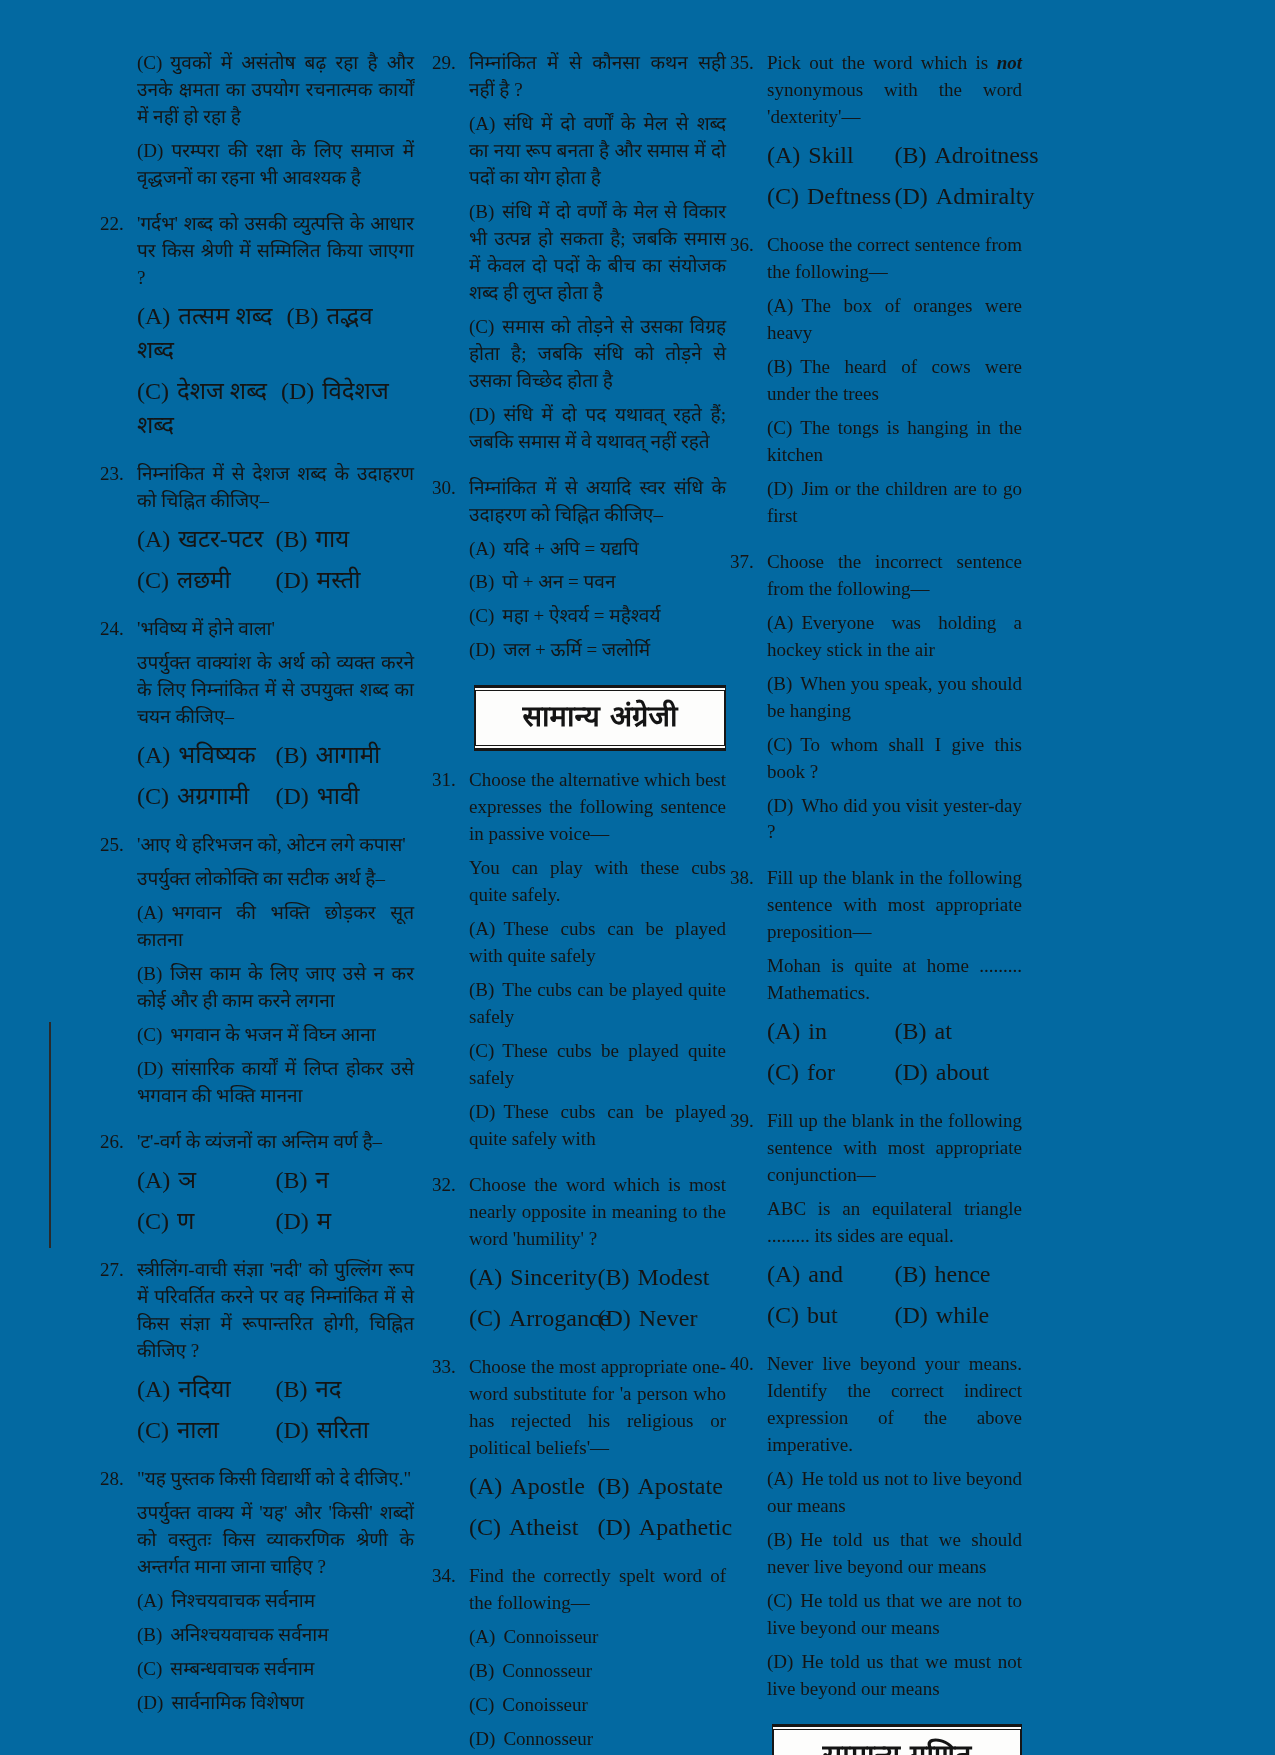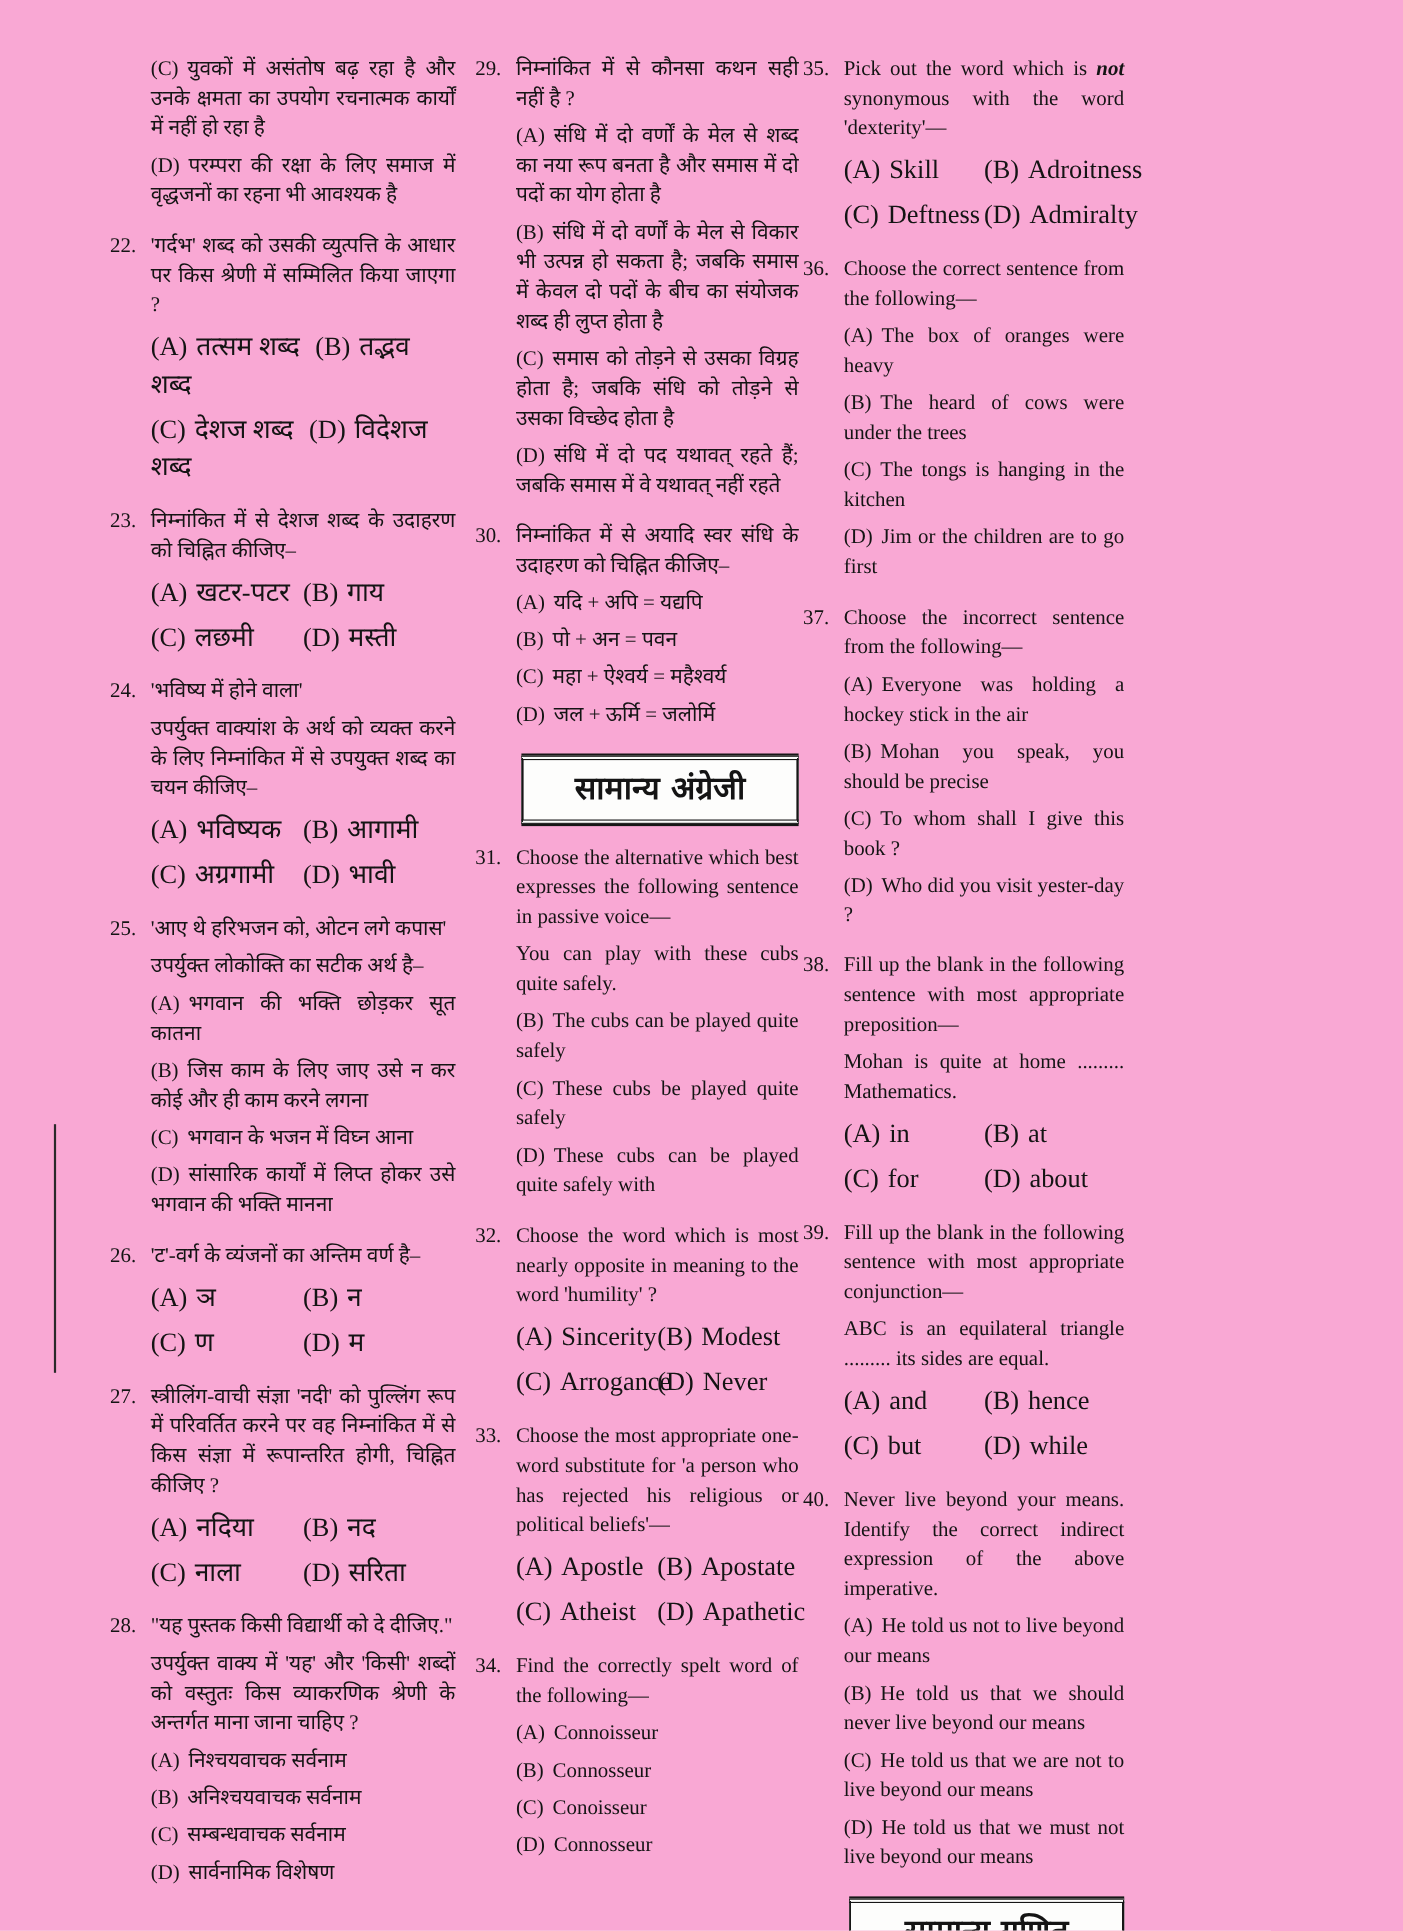--- a/index.html
+++ b/index.html
@@ -3,21 +3,21 @@
 <meta charset="utf-8">
 <style>
   html,body{margin:0;padding:0;}
   body{
     width:1275px;height:1755px;
     background:#f4f4f2;
     font-family:"Liberation Serif","DejaVu Sans",serif;
   }
   .page{
     position:relative;width:1275px;height:1755px;
-    background:#f9a8d4;color:#141414;overflow:hidden;
+    background:#0369a1;color:#141414;overflow:hidden;
   }
   .column{position:absolute;top:50px;}
   .col1{left:100px;width:314px;}
   .col2{left:432px;width:294px;}
   .col3{left:730px;width:292px;}
 
   .question{display:flex;margin-bottom:12px;}
   .qnum{flex:none;width:37px;font-size:19px;line-height:1.42;}
   .qbody{flex:1;min-width:0;}
   .para{margin:0 0 7px 0;font-size:19px;line-height:1.42;text-align:justify;}
@@ -171,20 +171,21 @@
           <div class="optfull"><span class="optlabel">(C)</span><span>महा + ऐश्वर्य = महैश्वर्य</span></div>
           <div class="optfull"><span class="optlabel">(D)</span><span>जल + ऊर्मि = जलोर्मि</span></div>
         </div>
       </div>
       <div class="section-header"><span>सामान्य अंग्रेजी</span></div>
       <div class="question">
         <div class="qnum">31.</div>
         <div class="qbody">
           <div class="para">Choose the alternative which best expresses the following sentence in passive voice—</div>
           <div class="para">You can play with these cubs quite safely.</div>
+          <div class="optfull"><span class="optlabel">(A)</span><span>These cubs can be played with quite safely</span></div>
           <div class="optfull"><span class="optlabel">(B)</span><span>The cubs can be played quite safely</span></div>
           <div class="optfull"><span class="optlabel">(C)</span><span>These cubs be played quite safely</span></div>
           <div class="optfull"><span class="optlabel">(D)</span><span>These cubs can be played quite safely with</span></div>
         </div>
       </div>
       <div class="question">
         <div class="qnum">32.</div>
         <div class="qbody">
           <div class="para">Choose the word which is most nearly opposite in meaning to the word 'humility' ?</div>
           <div class="optrow">
@@ -245,21 +246,21 @@
           <div class="optfull"><span class="optlabel">(B)</span><span>The heard of cows were under the trees</span></div>
           <div class="optfull"><span class="optlabel">(C)</span><span>The tongs is hanging in the kitchen</span></div>
           <div class="optfull"><span class="optlabel">(D)</span><span>Jim or the children are to go first</span></div>
         </div>
       </div>
       <div class="question">
         <div class="qnum">37.</div>
         <div class="qbody">
           <div class="para">Choose the incorrect sentence from the following—</div>
           <div class="optfull"><span class="optlabel">(A)</span><span>Everyone was holding a hockey stick in the air</span></div>
-          <div class="optfull"><span class="optlabel">(B)</span><span>Mohan you speak, you should be precise</span></div>
+          <div class="optfull"><span class="optlabel">(B)</span><span>When you speak, you should be hanging</span></div>
           <div class="optfull"><span class="optlabel">(C)</span><span>To whom shall I give this book ?</span></div>
           <div class="optfull"><span class="optlabel">(D)</span><span>Who did you visit yester-day ?</span></div>
         </div>
       </div>
       <div class="question">
         <div class="qnum">38.</div>
         <div class="qbody">
           <div class="para">Fill up the blank in the following sentence with most appropriate preposition—</div>
           <div class="para">Mohan is quite at home ......... Mathematics.</div>
           <div class="optrow">

